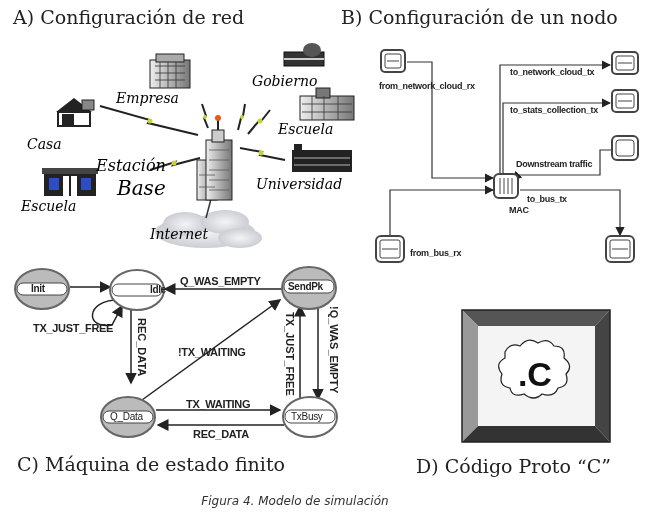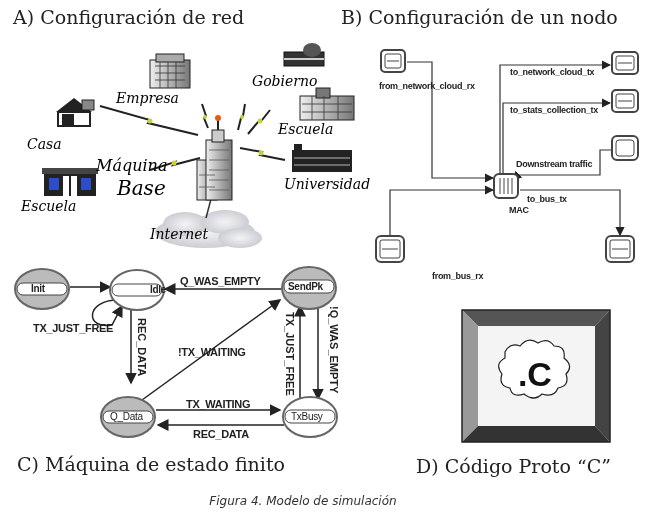--- a/index.html
+++ b/index.html
@@ -1,20 +1,20 @@
 <!DOCTYPE html>
 <html><head>
 <meta charset="utf-8">
 <style>
   html, body { margin:0; padding:0; background:#fff; }
   body { width:648px; height:514px; position:relative; overflow:hidden; font-family:"DejaVu Serif", serif; }
   .panel-title { position:absolute; font-family:"DejaVu Serif", serif; font-size:19px; color:#222; white-space:nowrap; }
   .lbl { position:absolute; font-family:"DejaVu Serif", serif; color:#000000; white-space:nowrap;font-style:italic; }
   .sm { position:absolute; font-family:"Liberation Sans", sans-serif; font-weight:bold; color:#222; white-space:nowrap; letter-spacing:-0.3px; }
-  .caption { position:absolute; left:8px; width:590px; top:494px; text-align:center; font-family:"DejaVu Sans", sans-serif; font-style:italic; font-size:12px; color:#333; }
+  .caption { position:absolute; left:0; width:590px; top:494px; text-align:center; font-family:"DejaVu Sans", sans-serif; font-style:italic; font-size:12px; color:#333; }
   svg { position:absolute; left:0; top:0; }
   .vtext { position:absolute; font-family:"Liberation Sans", sans-serif; font-weight:bold; font-size:11px; color:#222; white-space:nowrap; transform-origin:left top; transform:rotate(90deg); }
 </style>
 </head>
 <body>
 
 <svg width="648" height="514" viewBox="0 0 648 514">
   <defs>
     <marker id="arr" markerWidth="8" markerHeight="8" refX="7" refY="4" orient="auto">
       <path d="M0,0 L8,4 L0,8 z" fill="#222"></path>
@@ -229,33 +229,33 @@
 
 <div class="panel-title" style="left:13px;top:6px;">A) Configuración de red</div>
 <div class="panel-title" style="left:341px;top:6px;">B) Configuración de un nodo</div>
 <div class="panel-title" style="left:17px;top:453px;">C) Máquina de estado finito</div>
 <div class="panel-title" style="left:416px;top:455px;">D) Código Proto “C”</div>
 
 <div class="lbl" style="left:116px;top:90px;font-size:14px;">Empresa</div>
 <div class="lbl" style="left:252px;top:73px;font-size:14px;">Gobierno</div>
 <div class="lbl" style="left:278px;top:121px;font-size:14px;">Escuela</div>
 <div class="lbl" style="left:27px;top:136px;font-size:14px;">Casa</div>
-<div class="lbl" style="left:96px;top:156px;font-size:16px;">Máquina</div>
+<div class="lbl" style="left:96px;top:156px;font-size:16px;">Estación</div>
 <div class="lbl" style="left:117px;top:176px;font-size:20px;">Base</div>
-<div class="lbl" style="left:256px;top:176px;font-size:14px;margin-left:28px;">Universidad</div>
+<div class="lbl" style="left:256px;top:176px;font-size:14px;">Universidad</div>
 <div class="lbl" style="left:21px;top:198px;font-size:14px;">Escuela</div>
 <div class="lbl" style="left:150px;top:226px;font-size:14px;">Internet</div>
 
 <div class="sm" style="left:379px;top:81px;font-size:9px;">from_network_cloud_rx</div>
 <div class="sm" style="left:510px;top:67px;font-size:9px;">to_network_cloud_tx</div>
 <div class="sm" style="left:510px;top:105px;font-size:9px;">to_stats_collection_tx</div>
 <div class="sm" style="left:516px;top:159px;font-size:9px;">Downstream traffic</div>
 <div class="sm" style="left:497px;top:205px;font-size:9px;padding-left:12px;">MAC</div>
 <div class="sm" style="left:527px;top:194px;font-size:9px;">to_bus_tx</div>
-<div class="sm" style="left:432px;top:248px;font-size:9px;margin-top:23px;">from_bus_rx</div>
+<div class="sm" style="left:410px;top:248px;font-size:9px;">from_bus_rx</div>
 
 <div class="sm" style="left:31px;top:283px;font-size:10px;font-weight:bold;text-align:center;">Init</div>
 <div class="sm" style="left:126px;top:284px;font-size:10px;padding-left:24px;">Idle</div>
 <div class="sm" style="left:288px;top:281px;font-size:10px;font-weight:bold;">SendPk</div>
 <div class="sm" style="left:110px;top:411px;font-size:10px;font-weight:normal;">Q_Data</div>
 <div class="sm" style="left:291px;top:411px;font-size:10px;font-weight:normal;">TxBusy</div>
 
 <div class="sm" style="left:180px;top:275px;font-size:11px;">Q_WAS_EMPTY</div>
 <div class="sm" style="left:33px;top:322px;font-size:11px;">TX_JUST_FREE</div>
 <div class="vtext" style="left:148px;top:318px;">REC_DATA</div>

